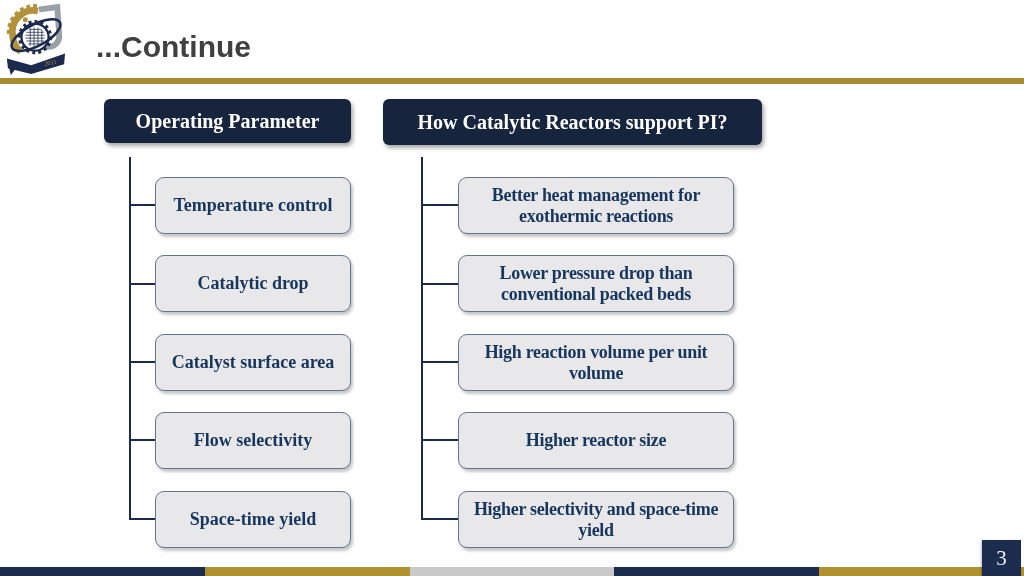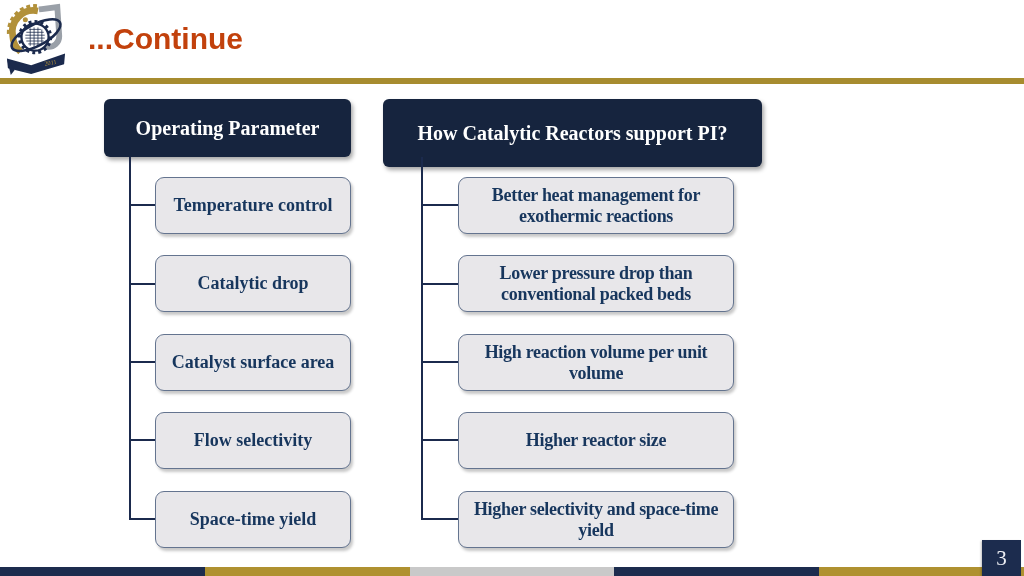--- a/index.html
+++ b/index.html
@@ -3,34 +3,34 @@
 <meta charset="utf-8">
 <style>
   html,body{margin:0;padding:0;background:#888;}
   .slide{
     position:relative;width:1024px;height:576px;background:#ffffff;
     overflow:hidden;font-family:"Liberation Serif",serif;
   }
   
   .logo{position:absolute;left:5px;top:2px;width:62px;height:78px;}
   .title{
-    position:absolute;left:88px;top:22px;margin:0;
+    position:absolute;left:88px;top:22px;margin:8px;
     font-family:"Liberation Sans",sans-serif;font-weight:700;
-    font-size:30px;color:#c2410c;
+    font-size:30px;color:#404040;
   }
   .gold-rule{position:absolute;left:0;top:78px;width:1024px;height:6px;background:#A78C2F;}
 
   
   .tree-header{
     position:absolute;background:#16243E;color:#ffffff;font-weight:700;
     display:flex;align-items:center;justify-content:center;text-align:center;
     border-radius:6px;box-shadow:2px 3px 4px rgba(0,0,0,.35);
   }
-  .th-left{left:104px;top:99px;width:247px;height:58px;font-size:20px;}
-  .th-right{left:383px;top:99px;width:379px;height:68px;font-size:20px;}
+  .th-left{left:104px;top:99px;width:247px;height:44px;font-size:20px;}
+  .th-right{left:383px;top:99px;width:379px;height:46px;font-size:20px;}
 
   
   .node{
     position:absolute;height:57px;background:#E8E7EA;
     border:1.6px solid #64748F;border-radius:9px;
     color:#17365D;font-weight:700;font-size:18px;line-height:1.12;
     display:flex;align-items:center;justify-content:center;text-align:center;
     box-shadow:2px 3px 3px rgba(0,0,0,.22);box-sizing:border-box;padding:0 0;
   }
   .l-node{left:155px;width:196px;}

